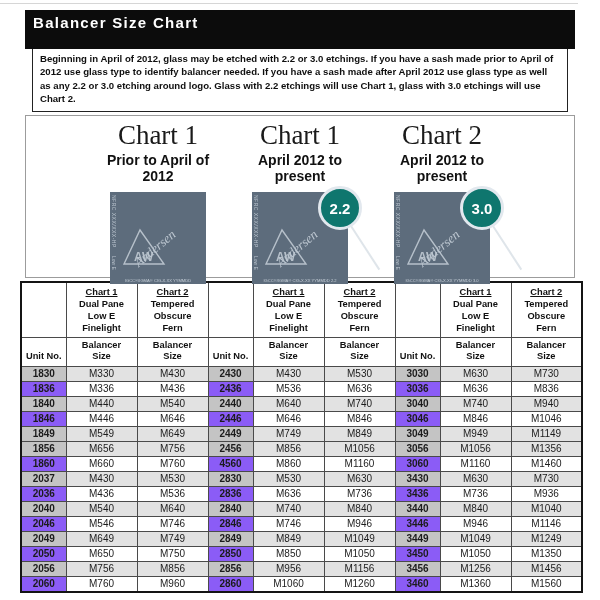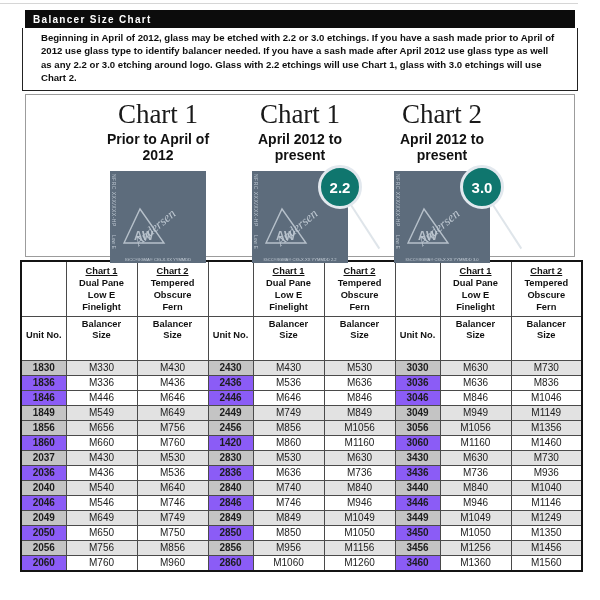--- a/index.html
+++ b/index.html
@@ -3,25 +3,25 @@
 <meta charset="utf-8">
 <style>
   html,body{margin:0;padding:0;}
   body{
     width:600px;height:600px;background:#ffffff;
     font-family:"Liberation Sans", sans-serif;color:#111;overflow:hidden;
   }
   .hairline{height:1px;background:#d6d6d6;margin:3px 22px 6px 0;}
   .title-bar{
     margin:0 25px;background:#0c0c0c;color:#ffffff;font-weight:bold;
-    font-size:10px;letter-spacing:1.3px;padding:4px 8px 3px;
+    font-size:15px;letter-spacing:1.3px;padding:4px 8px 18px;
   }
   .intro-box{
-    margin:0 22px;border:1px solid #222;border-top:none;
-    padding:3px 18px 5px;font-weight:bold;font-size:9.6px;line-height:1.4;color:#0f0f0f;
+    margin:0 32px;border:1px solid #222;border-top:none;
+    padding:3px 7px 5px;font-weight:bold;font-size:9.6px;line-height:1.4;color:#0f0f0f;
   }
   .fig-box{
     margin:3px 25px 0;border:1px solid #9c9c9c;height:163px;
     display:flex;justify-content:center;gap:14px;padding-top:5px;box-sizing:border-box;
   }
   .fig{width:128px;text-align:center;}
   .fig-heading{font-family:"Liberation Serif", serif;font-size:27px;line-height:1.05;color:#1a1a1a;}
   .fig-sub{font-size:14px;font-weight:bold;margin-top:3px;color:#111;}
   .glass{
     position:relative;width:96px;height:92px;background:#5d6c7c;margin:8px auto 0;
@@ -49,21 +49,21 @@
     transform:rotate(-33deg);transform-origin:top center;z-index:1;
   }
   table.tbl{
     margin:3px 20px 0;border-collapse:collapse;width:560px;table-layout:fixed;
     border:2px solid #141414;
   }
   .tbl th,.tbl td{border:1px solid #4a4a4a;text-align:center;overflow:hidden;}
   .tbl thead th{background:#ffffff;font-weight:bold;}
   .hrow1 th{font-size:9.3px;line-height:1.32;padding:3px 0 2px;vertical-align:top;}
   .hrow1 .chart-title{text-decoration:underline;}
-  .hrow2 th{font-size:9.3px;line-height:1.25;padding:2px 0 18px;vertical-align:bottom;margin-left:6px;}
+  .hrow2 th{font-size:9.3px;line-height:1.25;padding:2px 0 3px;vertical-align:bottom;margin-left:6px;}
   .tbl td{font-size:10px;height:12px;padding:1px 0;color:#1c1c1c;}
   td.unit{background:#8b5cf6;font-weight:bold;}
   td.val{background:#ffffff;}
   tr.stripe td.val{background:#e2e2e2;}
   tr.stripe td.unit{background:#c4c4c4;}
 </style>
 </head>
 <body>
 
 <div class="hairline"></div>
@@ -225,20 +225,31 @@
         <td class="unit">1836</td>
         <td class="val">M336</td>
         <td class="val">M436</td>
         <td class="unit">2436</td>
         <td class="val">M536</td>
         <td class="val">M636</td>
         <td class="unit">3036</td>
         <td class="val">M636</td>
         <td class="val">M836</td>
       </tr>
+      <tr class="stripe">
+        <td class="unit">1840</td>
+        <td class="val">M440</td>
+        <td class="val">M540</td>
+        <td class="unit">2440</td>
+        <td class="val">M640</td>
+        <td class="val">M740</td>
+        <td class="unit">3040</td>
+        <td class="val">M740</td>
+        <td class="val">M940</td>
+      </tr>
       <tr>
         <td class="unit">1846</td>
         <td class="val">M446</td>
         <td class="val">M646</td>
         <td class="unit">2446</td>
         <td class="val">M646</td>
         <td class="val">M846</td>
         <td class="unit">3046</td>
         <td class="val">M846</td>
         <td class="val">M1046</td>
@@ -262,21 +273,21 @@
         <td class="val">M856</td>
         <td class="val">M1056</td>
         <td class="unit">3056</td>
         <td class="val">M1056</td>
         <td class="val">M1356</td>
       </tr>
       <tr>
         <td class="unit">1860</td>
         <td class="val">M660</td>
         <td class="val">M760</td>
-        <td class="unit">1420</td>
+        <td class="unit">4560</td>
         <td class="val">M860</td>
         <td class="val">M1160</td>
         <td class="unit">3060</td>
         <td class="val">M1160</td>
         <td class="val">M1460</td>
       </tr>
       <tr class="stripe">
         <td class="unit">2037</td>
         <td class="val">M430</td>
         <td class="val">M530</td>

